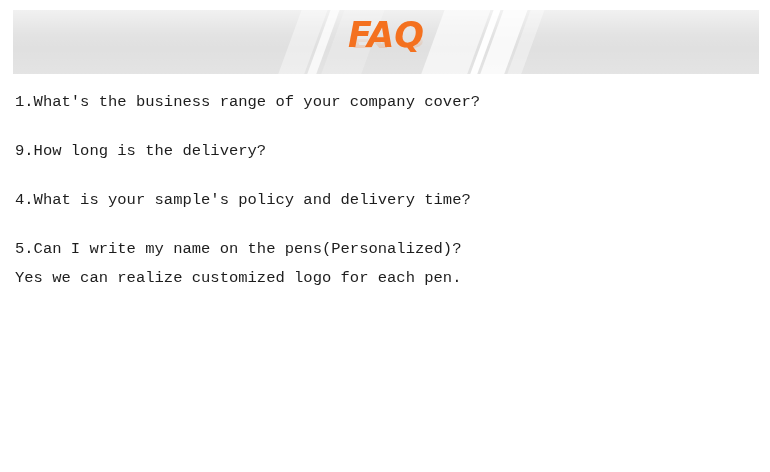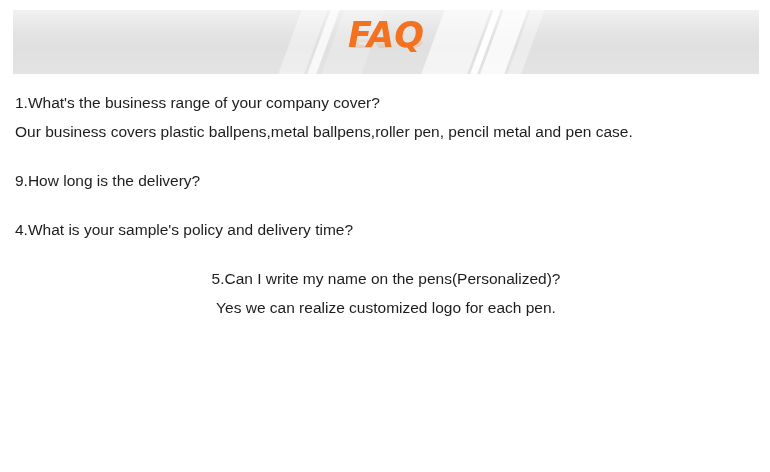--- a/index.html
+++ b/index.html
@@ -95,28 +95,28 @@
   
   .faq-list {
     position: absolute;
     left: 15px;
     top: 88px;
     width: 742px;
   }
   .faq-item {
     margin: 0 0 20px 0;
   }
-  .faq-item:last-child { margin-bottom: 17px; text-align: center; }
+  .faq-item:last-child { margin-bottom: 17px; }
 
   .faq-q, .faq-a {
     margin: 0;
     font-size: 15.5px;
     line-height: 29px;
     color: #1d1d1d;
-    font-family: Liberation Sans, sans-serif;
+    font-family: Liberation Mono, monospace;
     white-space: normal;
   }
 </style>
 </head>
 <body>
 
 <div id="page">
 
   <div class="banner">
     <div class="banner-sheen"></div>
@@ -131,21 +131,20 @@
     <div class="banner-title-wrap">
       <div class="banner-title">FAQ</div>
       <div class="banner-title-reflection">FAQ</div>
     </div>
   </div>
 
   <div class="faq-list">
 
     <div class="faq-item">
       <p class="faq-q">1.What's the business range of your company cover?</p>
-      <p class="faq-a">Our business covers plastic ballpens,metal ballpens,roller pen, pencil metal and pen case.</p>
     </div>
 
     <div class="faq-item">
       <p class="faq-q">9.How long is the delivery?</p>
     </div>
 
     <div class="faq-item">
       <p class="faq-q">4.What is your sample's policy and delivery time?</p>
     </div>
 

